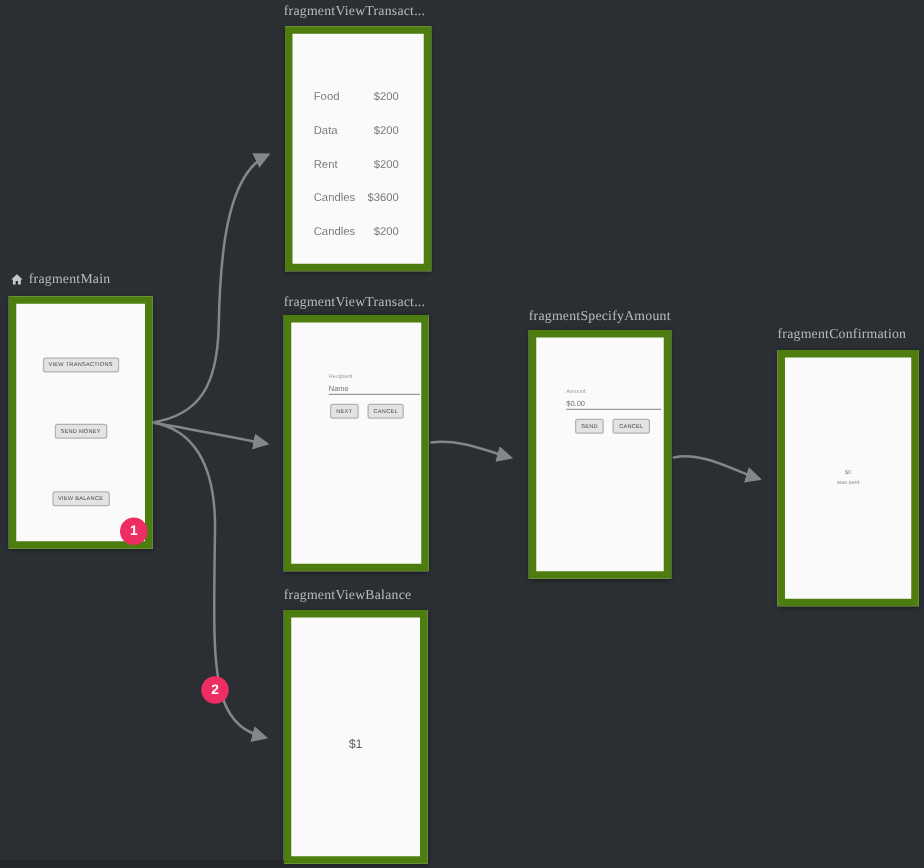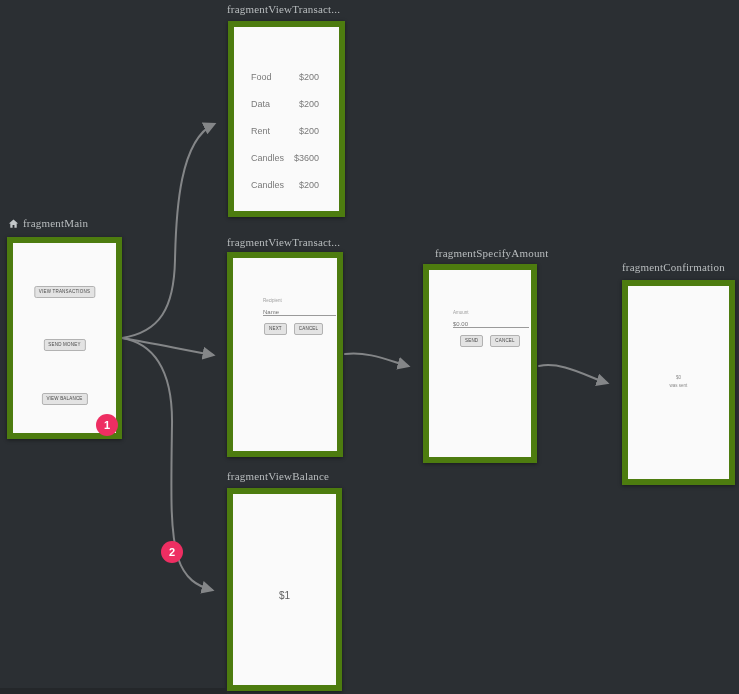--- a/index.html
+++ b/index.html
@@ -26,21 +26,21 @@
   .card {
     position:absolute; background:#fafafa; border:6px solid #4d7c0f;
     box-shadow:0 1px 4px rgba(0,0,0,.45); box-sizing:border-box;
   }
   .t-main  { left:8px;  top:217px; }
   .c-main  { left:7px;  top:237px; width:115px; height:202px; }
   .t-vt    { left:227px; top:3px;   }
   .c-vt    { left:228px; top:21px;  width:117px; height:196px; }
   .t-cr    { left:227px; top:236px; }
   .c-cr    { left:227px; top:252px; width:116px; height:205px; }
-  .t-sa    { left:423px; top:247px;margin-left:12px; }
+  .t-sa    { left:423px; top:247px; }
   .c-sa    { left:423px; top:264px; width:114px; height:199px; }
   .t-cf    { left:622px; top:261px; }
   .c-cf    { left:622px; top:280px; width:113px; height:205px; }
   .t-vb    { left:227px; top:470px; }
   .c-vb    { left:227px; top:488px; width:115px; height:203px; }
 
   
   .mock-btn {
     background:#e3e3e3; border:1px solid #b2b2b2; border-radius:2px;
     color:#4a4a4a; font-size:4.5px; line-height:1; padding:2.5px 4px;

